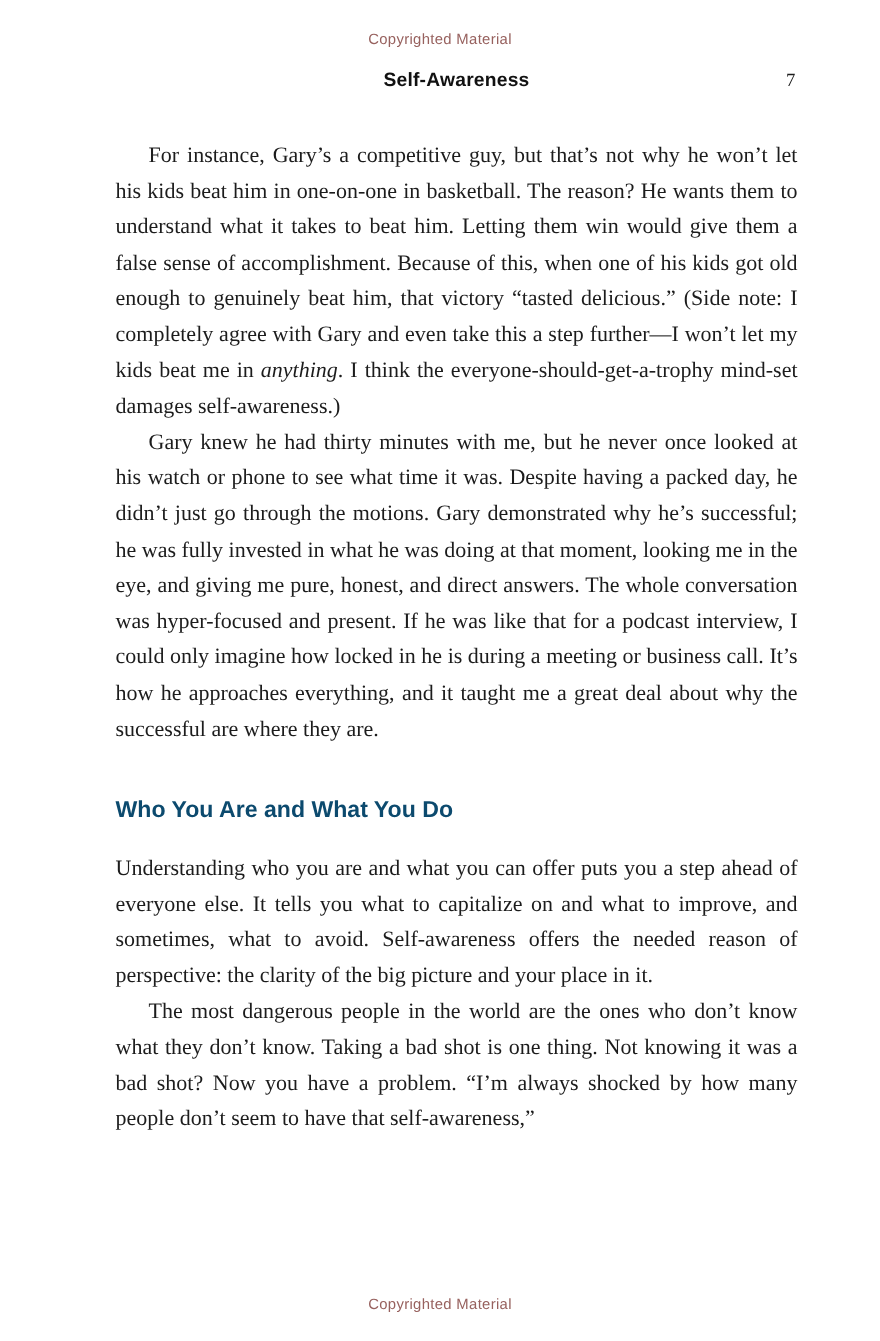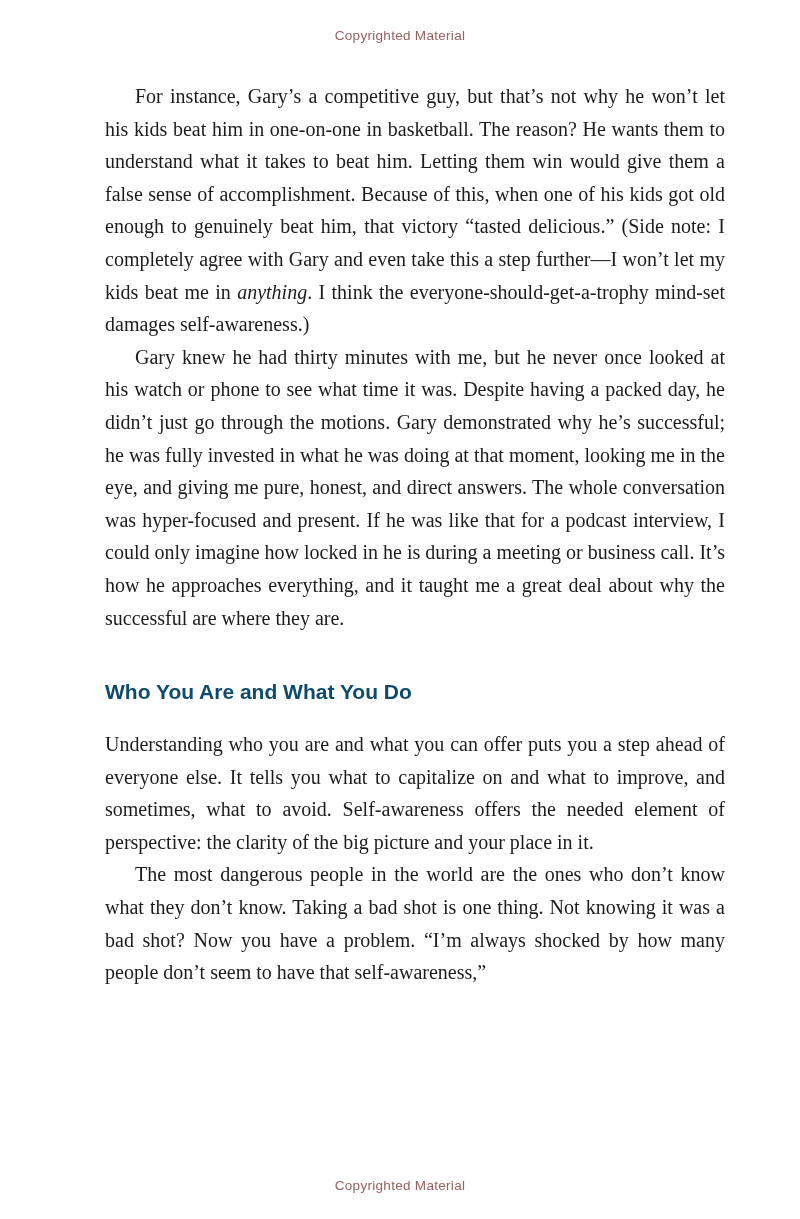--- a/index.html
+++ b/index.html
@@ -84,30 +84,34 @@
 </style>
 </head>
 <body>
 
 <div class="page">
 
   <div class="copyright copyright-top">Copyrighted Material</div>
 
   <div class="content">
 
+    <div class="header-row">
+      <div class="header-title">Self-Awareness</div>
+      <div class="page-number">7</div>
+    </div>
 
     <div class="body-text">
 
       <p class="para indent"><span>For instance, Gary’s a competitive guy, but that’s not why he won’t let his kids beat him in one-on-one in basketball. The reason? He wants them to understand what it takes to beat him. Letting them win would give them a false sense of accomplishment. Because of this, when one of his kids got old enough to genuinely beat him, that victory “tasted delicious.” (Side note: I completely agree with Gary and even take this a step further—I won’t let my kids beat me in </span><em>anything</em><span>. I think the everyone-should-get-a-trophy mind-set damages self-awareness.)</span></p>
 
       <p class="para indent">Gary knew he had thirty minutes with me, but he never once looked at his watch or phone to see what time it was. Despite having a packed day, he didn’t just go through the motions. Gary demonstrated why he’s successful; he was fully invested in what he was doing at that moment, looking me in the eye, and giving me pure, honest, and direct answers. The whole conversation was hyper-focused and present. If he was like that for a podcast interview, I could only imagine how locked in he is during a meeting or business call. It’s how he approaches everything, and it taught me a great deal about why the successful are where they are.</p>
 
       <h2 class="section-heading">Who You Are and What You Do</h2>
 
-      <p class="para">Understanding who you are and what you can offer puts you a step ahead of everyone else. It tells you what to capitalize on and what to improve, and sometimes, what to avoid. Self-awareness offers the needed element of perspective: the clarity of the big picture and your place in it.</p>
+      <p class="para">Understanding who you are and what you can offer puts you a step ahead of everyone else. It tells you what to capitalize on and what to improve, and sometimes, what to avoid. Self-awareness offers the needed reason of perspective: the clarity of the big picture and your place in it.</p>
 
       <p class="para indent">The most dangerous people in the world are the ones who don’t know what they don’t know. Taking a bad shot is one thing. Not knowing it was a bad shot? Now you have a problem. “I’m always shocked by how many people don’t seem to have that self-awareness,”</p>
 
     </div>
   </div>
 
   <div class="copyright copyright-bottom">Copyrighted Material</div>
 
 </div>
 

